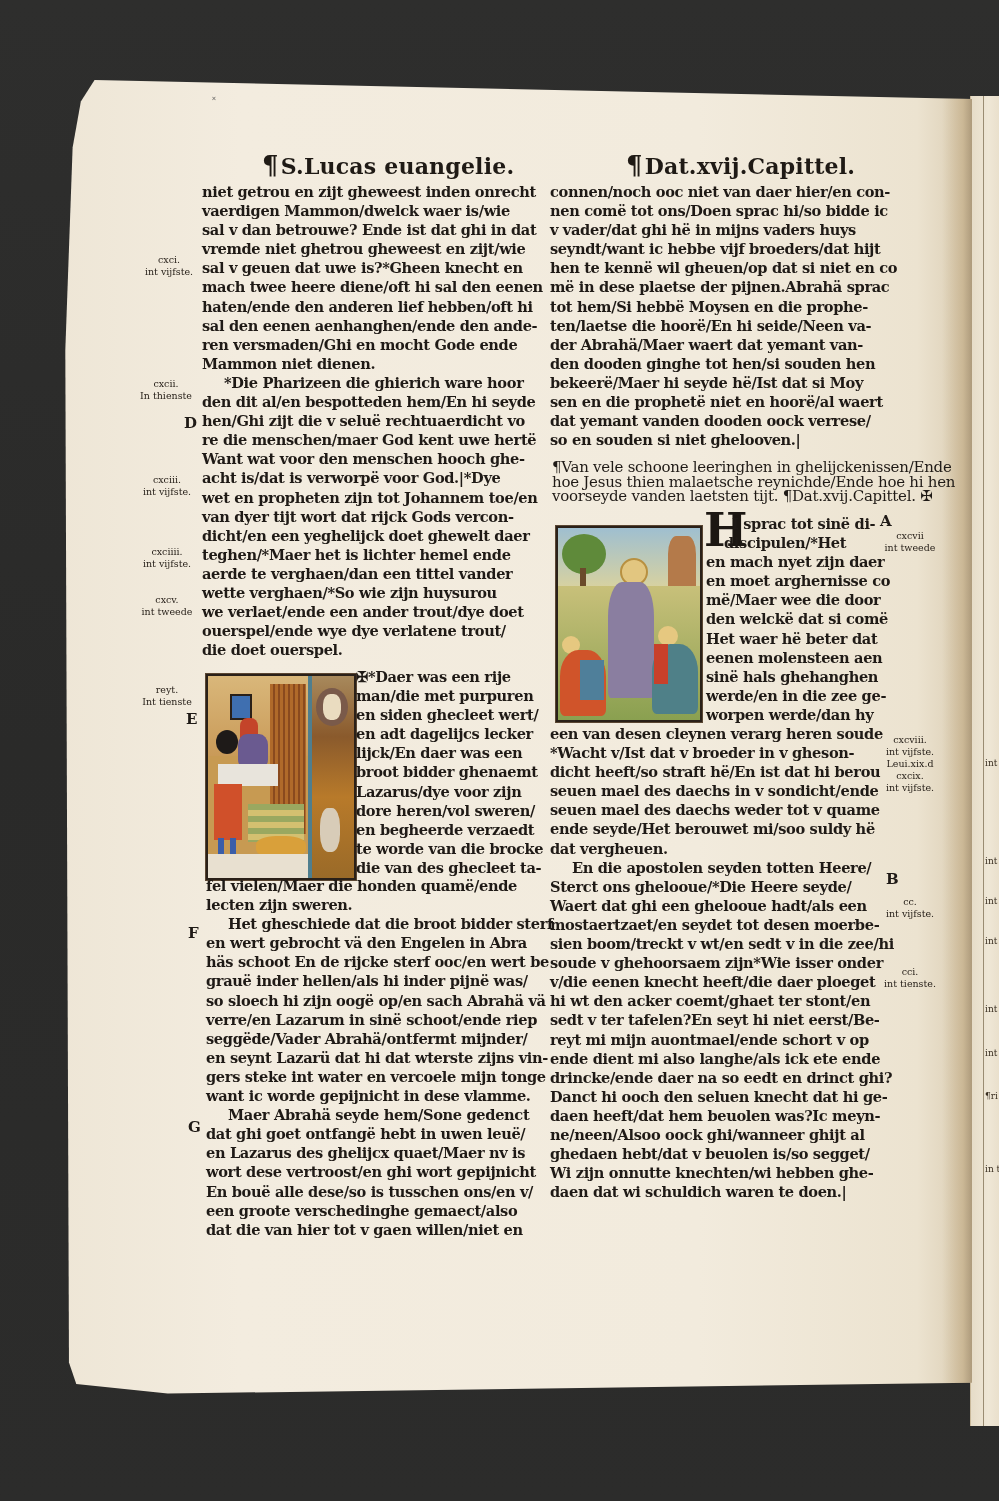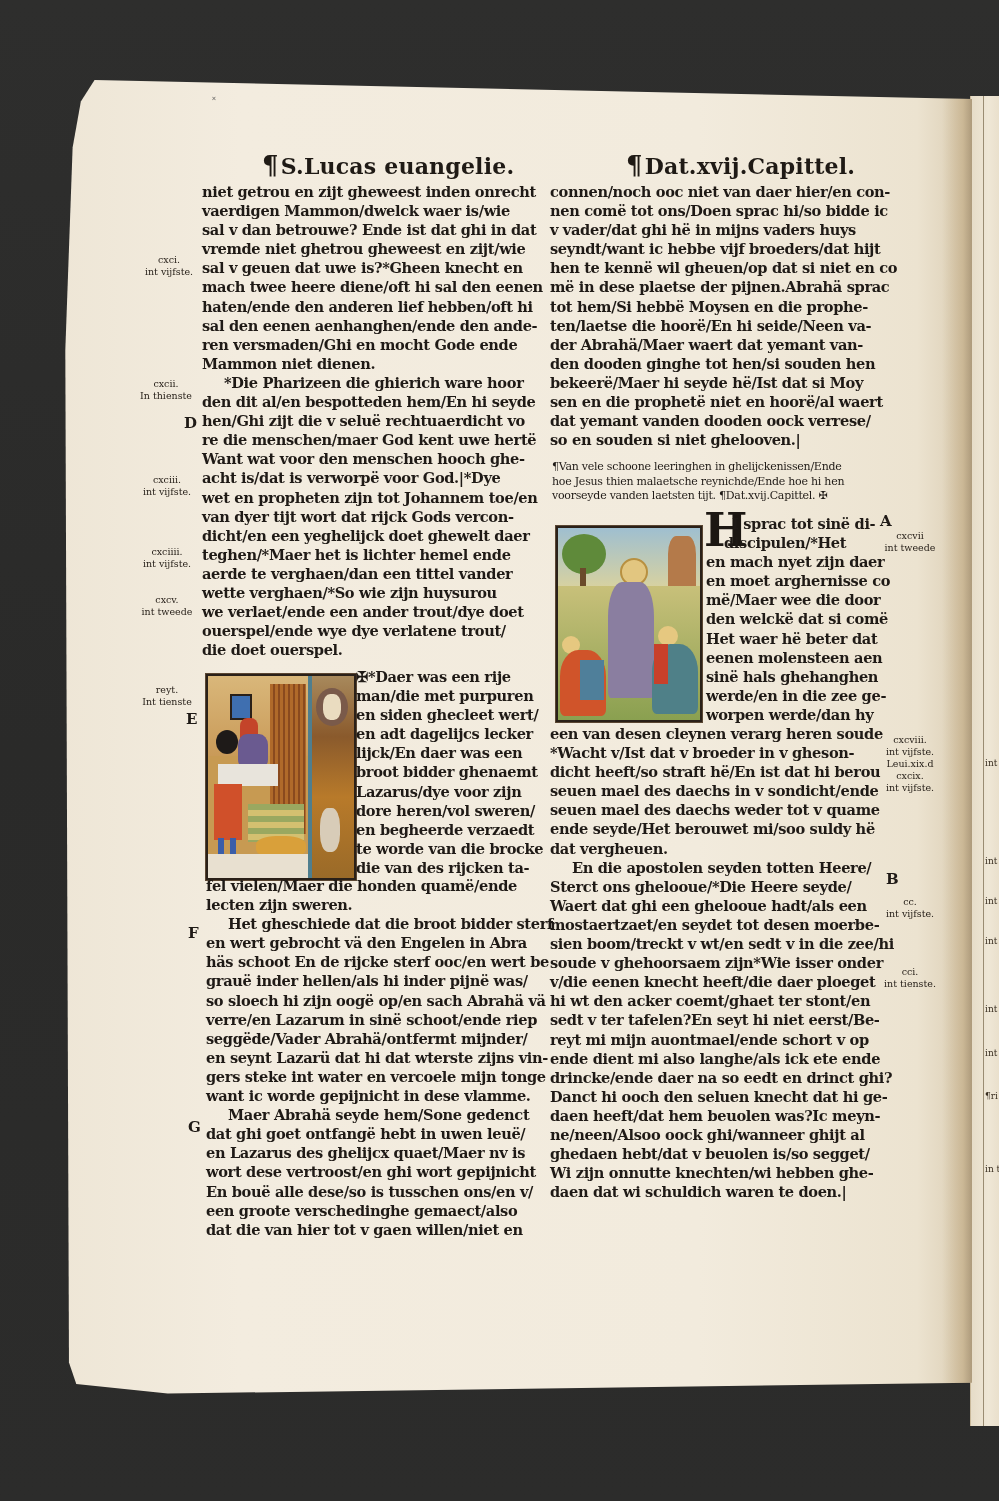--- a/index.html
+++ b/index.html
@@ -51,21 +51,21 @@
   }
   .col .line { white-space:nowrap; height:19.1px; overflow:visible; }
   .col .indent { padding-left:22px; }
 
   .col-left-a { left:202px; top:182px; width:340px; }
   .col-left-b { left:356px; top:667px; width:186px; }
   .col-left-c { left:206px; top:876px; width:336px; }
   .col-right-a { left:550px; top:182px; width:330px; }
   .rubric {
     position:absolute; left:552px; top:460px; width:330px;
-    font-family:"DejaVu Serif", serif; font-size:11px; line-height:14.5px; color:#1f1a16;
+    font-family:"DejaVu Serif", serif; font-size:15px; line-height:14.5px; color:#1f1a16;
     letter-spacing:-.25px;
   }
   .rubric .line { white-space:nowrap; }
   .col-right-b { left:706px; top:514px; width:176px; }
   .col-right-c { left:550px; top:724px; width:330px; }
 
   .initial-H {
     position:absolute; left:704px; top:510px; font-size:46px; line-height:40px;
     font-family:"DejaVu Serif", serif; font-weight:bold; color:#1c1712;
   }
@@ -170,21 +170,21 @@
   <div class="line">✠*Daer was een rije</div>
   <div class="line">man/die met purpuren</div>
   <div class="line">en siden ghecleet wert/</div>
   <div class="line">en adt dagelijcs lecker</div>
   <div class="line">lijck/En daer was een</div>
   <div class="line">broot bidder ghenaemt</div>
   <div class="line">Lazarus/dye voor zijn</div>
   <div class="line">dore heren/vol sweren/</div>
   <div class="line">en begheerde verzaedt</div>
   <div class="line">te worde van die brocke</div>
-  <div class="line">die van des rijcken ta-</div>
+  <div class="line">die van des ghecleet ta-</div>
 </div>
 
 <div class="col col-left-c">
   <div class="line">fel vielen/Maer die honden quamë/ende</div>
   <div class="line">lecten zijn sweren.</div>
   <div class="line indent">Het gheschiede dat die broot bidder sterf</div>
   <div class="line">en wert gebrocht vä den Engelen in Abra</div>
   <div class="line">häs schoot En de rijcke sterf ooc/en wert be</div>
   <div class="line">grauë inder hellen/als hi inder pijnë was/</div>
   <div class="line">so sloech hi zijn oogë op/en sach Abrahä vä</div>

